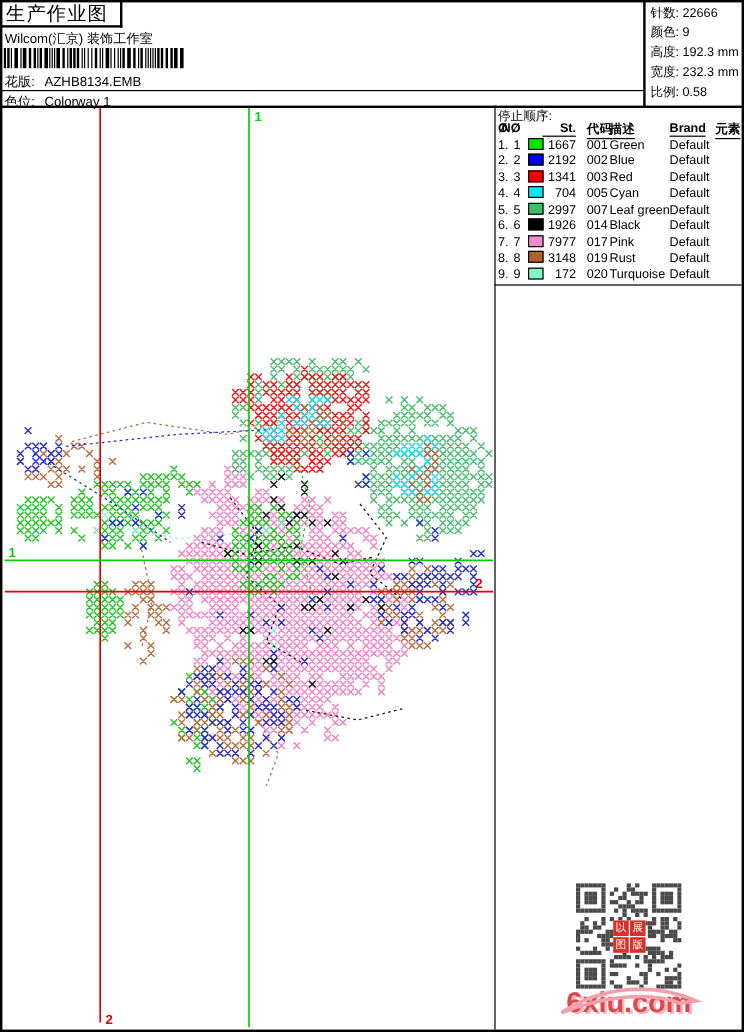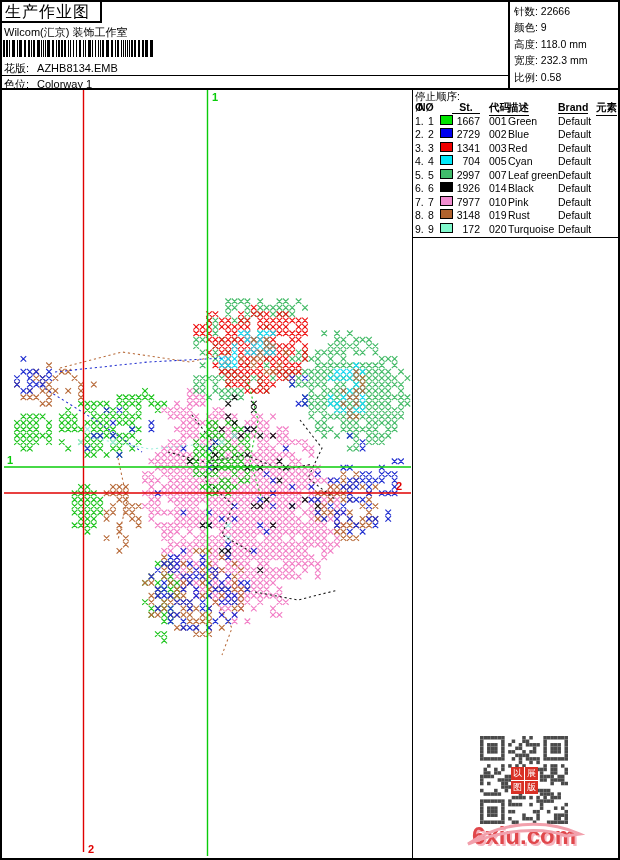--- a/index.html
+++ b/index.html
@@ -10,21 +10,21 @@
   .title-cell{position:absolute;left:0;top:0;width:102px;height:23px;border-right:2px solid #000;
         border-bottom:2px solid #000;box-sizing:border-box;font-size:16px;font-weight:normal;
         padding:2px 0 0 5px;letter-spacing:1px;background:#fff;z-index:3;}
   .studio{position:absolute;left:4px;top:25px;font-size:11px;}
   .barcode{position:absolute;left:3px;top:40px;}
   .file-row{position:absolute;left:4px;top:61px;font-size:11px;}
   .colorway-row{position:absolute;left:4px;top:77px;font-size:11px;}
   .file-row b,.colorway-row b{font-weight:normal;margin-right:8px;}
   .hline-file{position:absolute;left:0;top:75px;width:537px;border-top:1px solid #000;}
   .hline-header{position:absolute;left:0;top:88px;width:620px;border-top:2px solid #000;z-index:4;}
-  .info-box{position:absolute;left:508px;top:0;width:84px;height:90px;border-left:2px solid #000;
+  .info-box{position:absolute;left:536px;top:0;width:84px;height:90px;border-left:2px solid #000;
         box-sizing:border-box;padding:3px 0 0 4px;font-size:10.5px;line-height:16.4px;background:#fff;z-index:3;}
   .info-row span{white-space:nowrap;}
   
   .vline-divider{position:absolute;left:412px;top:88px;height:770px;border-left:1px solid #000;z-index:2;}
   .hline-table{position:absolute;left:412px;top:237px;width:206px;border-top:1px solid #000;z-index:2;}
   
   .stop-table{position:absolute;left:412px;top:88px;width:210px;height:149px;font-size:10.5px;z-index:3;}
   .tbl-title{position:absolute;left:3px;top:2px;white-space:nowrap;}
   .tbl-head{position:absolute;left:0;top:13px;width:100%;height:13px;font-weight:bold;}
   .tbl-head span{position:absolute;white-space:nowrap;}
@@ -108,21 +108,21 @@
   <div class="file-row">
     <b>花版:</b><span>AZHB8134.EMB</span>
   </div>
   <div class="hline-file"></div>
   <div class="colorway-row">
     <b>色位:</b><span>Colorway 1</span>
   </div>
   <div class="info-box" id="info-box">
       <div class="info-row"><span>针数: 22666</span></div>
       <div class="info-row"><span>颜色: 9</span></div>
-      <div class="info-row"><span>高度: 118.0 mm</span></div>
+      <div class="info-row"><span>高度: 192.3 mm</span></div>
       <div class="info-row"><span>宽度: 232.3 mm</span></div>
       <div class="info-row"><span>比例: 0.58</span></div>
     </div>
   <div class="hline-header"></div>
 
   <div class="vline-divider"></div>
   <div class="hline-table"></div>
 
   <svg class="design-svg" id="design-svg" width="620" height="860">
       <path d="M212.6 413.7L218.2 419.3M212.6 419.3L218.2 413.7M219.0 413.7L224.6 419.3M219.0 419.3L224.6 413.7M225.4 413.7L231.0 419.3M225.4 419.3L231.0 413.7M231.8 413.7L237.4 419.3M231.8 419.3L237.4 413.7M251.0 413.7L256.6 419.3M251.0 419.3L256.6 413.7M257.4 413.7L263.0 419.3M257.4 419.3L263.0 413.7M270.2 413.7L275.8 419.3M270.2 419.3L275.8 413.7M187.0 420.1L192.6 425.7M187.0 425.7L192.6 420.1M193.4 420.1L199.0 425.7M193.4 425.7L199.0 420.1M199.8 420.1L205.4 425.7M199.8 425.7L205.4 420.1M206.2 420.1L211.8 425.7M206.2 425.7L211.8 420.1M212.6 420.1L218.2 425.7M212.6 425.7L218.2 420.1M225.4 420.1L231.0 425.7M225.4 425.7L231.0 420.1M231.8 420.1L237.4 425.7M231.8 425.7L237.4 420.1M244.6 420.1L250.2 425.7M244.6 425.7L250.2 420.1M251.0 420.1L256.6 425.7M251.0 425.7L256.6 420.1M257.4 420.1L263.0 425.7M257.4 425.7L263.0 420.1M263.8 420.1L269.4 425.7M263.8 425.7L269.4 420.1M180.6 426.5L186.2 432.1M180.6 432.1L186.2 426.5M193.4 426.5L199.0 432.1M193.4 432.1L199.0 426.5M206.2 426.5L211.8 432.1M206.2 432.1L211.8 426.5M212.6 426.5L218.2 432.1M212.6 432.1L218.2 426.5M219.0 426.5L224.6 432.1M219.0 432.1L224.6 426.5M225.4 426.5L231.0 432.1M225.4 432.1L231.0 426.5M231.8 426.5L237.4 432.1M231.8 432.1L237.4 426.5M238.2 426.5L243.8 432.1M238.2 432.1L243.8 426.5M244.6 426.5L250.2 432.1M244.6 432.1L250.2 426.5M251.0 426.5L256.6 432.1M251.0 432.1L256.6 426.5M257.4 426.5L263.0 432.1M257.4 432.1L263.0 426.5M263.8 426.5L269.4 432.1M263.8 432.1L269.4 426.5M276.6 426.5L282.2 432.1M276.6 432.1L282.2 426.5M283.0 426.5L288.6 432.1M283.0 432.1L288.6 426.5M180.6 432.9L186.2 438.5M180.6 438.5L186.2 432.9M187.0 432.9L192.6 438.5M187.0 438.5L192.6 432.9M193.4 432.9L199.0 438.5M193.4 438.5L199.0 432.9M206.2 432.9L211.8 438.5M206.2 438.5L211.8 432.9M212.6 432.9L218.2 438.5M212.6 438.5L218.2 432.9M219.0 432.9L224.6 438.5M219.0 438.5L224.6 432.9M225.4 432.9L231.0 438.5M225.4 438.5L231.0 432.9M231.8 432.9L237.4 438.5M231.8 438.5L237.4 432.9M238.2 432.9L243.8 438.5M238.2 438.5L243.8 432.9M244.6 432.9L250.2 438.5M244.6 438.5L250.2 432.9M251.0 432.9L256.6 438.5M251.0 438.5L256.6 432.9M263.8 432.9L269.4 438.5M263.8 438.5L269.4 432.9M270.2 432.9L275.8 438.5M270.2 438.5L275.8 432.9M276.6 432.9L282.2 438.5M276.6 438.5L282.2 432.9M283.0 432.9L288.6 438.5M283.0 438.5L288.6 432.9M167.8 439.3L173.4 444.9M167.8 444.9L173.4 439.3M174.2 439.3L179.8 444.9M174.2 444.9L179.8 439.3M180.6 439.3L186.2 444.9M180.6 444.9L186.2 439.3M193.4 439.3L199.0 444.9M193.4 444.9L199.0 439.3M199.8 439.3L205.4 444.9M199.8 444.9L205.4 439.3M206.2 439.3L211.8 444.9M206.2 444.9L211.8 439.3M212.6 439.3L218.2 444.9M212.6 444.9L218.2 439.3M219.0 439.3L224.6 444.9M219.0 444.9L224.6 439.3M225.4 439.3L231.0 444.9M225.4 444.9L231.0 439.3M231.8 439.3L237.4 444.9M231.8 444.9L237.4 439.3M238.2 439.3L243.8 444.9M238.2 444.9L243.8 439.3M257.4 439.3L263.0 444.9M257.4 444.9L263.0 439.3M263.8 439.3L269.4 444.9M263.8 444.9L269.4 439.3M276.6 439.3L282.2 444.9M276.6 444.9L282.2 439.3M283.0 439.3L288.6 444.9M283.0 444.9L288.6 439.3M289.4 439.3L295.0 444.9M289.4 444.9L295.0 439.3M295.8 439.3L301.4 444.9M295.8 444.9L301.4 439.3M302.2 439.3L307.8 444.9M302.2 444.9L307.8 439.3M161.4 445.7L167.0 451.3M161.4 451.3L167.0 445.7M167.8 445.7L173.4 451.3M167.8 451.3L173.4 445.7M174.2 445.7L179.8 451.3M174.2 451.3L179.8 445.7M180.6 445.7L186.2 451.3M180.6 451.3L186.2 445.7M199.8 445.7L205.4 451.3M199.8 451.3L205.4 445.7M206.2 445.7L211.8 451.3M206.2 451.3L211.8 445.7M219.0 445.7L224.6 451.3M219.0 451.3L224.6 445.7M225.4 445.7L231.0 451.3M225.4 451.3L231.0 445.7M231.8 445.7L237.4 451.3M231.8 451.3L237.4 445.7M238.2 445.7L243.8 451.3M238.2 451.3L243.8 445.7M244.6 445.7L250.2 451.3M244.6 451.3L250.2 445.7M257.4 445.7L263.0 451.3M257.4 451.3L263.0 445.7M263.8 445.7L269.4 451.3M263.8 451.3L269.4 445.7M270.2 445.7L275.8 451.3M270.2 451.3L275.8 445.7M283.0 445.7L288.6 451.3M283.0 451.3L288.6 445.7M302.2 445.7L307.8 451.3M302.2 451.3L307.8 445.7M308.6 445.7L314.2 451.3M308.6 451.3L314.2 445.7M167.8 452.1L173.4 457.7M167.8 457.7L173.4 452.1M174.2 452.1L179.8 457.7M174.2 457.7L179.8 452.1M180.6 452.1L186.2 457.7M180.6 457.7L186.2 452.1M187.0 452.1L192.6 457.7M187.0 457.7L192.6 452.1M193.4 452.1L199.0 457.7M193.4 457.7L199.0 452.1M212.6 452.1L218.2 457.7M212.6 457.7L218.2 452.1M219.0 452.1L224.6 457.7M219.0 457.7L224.6 452.1M225.4 452.1L231.0 457.7M225.4 457.7L231.0 452.1M231.8 452.1L237.4 457.7M231.8 457.7L237.4 452.1M238.2 452.1L243.8 457.7M238.2 457.7L243.8 452.1M251.0 452.1L256.6 457.7M251.0 457.7L256.6 452.1M257.4 452.1L263.0 457.7M257.4 457.7L263.0 452.1M263.8 452.1L269.4 457.7M263.8 457.7L269.4 452.1M270.2 452.1L275.8 457.7M270.2 457.7L275.8 452.1M276.6 452.1L282.2 457.7M276.6 457.7L282.2 452.1M283.0 452.1L288.6 457.7M283.0 457.7L288.6 452.1M289.4 452.1L295.0 457.7M289.4 457.7L295.0 452.1M308.6 452.1L314.2 457.7M308.6 457.7L314.2 452.1M167.8 458.5L173.4 464.1M167.8 464.1L173.4 458.5M174.2 458.5L179.8 464.1M174.2 464.1L179.8 458.5M180.6 458.5L186.2 464.1M180.6 464.1L186.2 458.5M187.0 458.5L192.6 464.1M187.0 464.1L192.6 458.5M193.4 458.5L199.0 464.1M193.4 464.1L199.0 458.5M199.8 458.5L205.4 464.1M199.8 464.1L205.4 458.5M212.6 458.5L218.2 464.1M212.6 464.1L218.2 458.5M219.0 458.5L224.6 464.1M219.0 464.1L224.6 458.5M225.4 458.5L231.0 464.1M225.4 464.1L231.0 458.5M231.8 458.5L237.4 464.1M231.8 464.1L237.4 458.5M238.2 458.5L243.8 464.1M238.2 464.1L243.8 458.5M244.6 458.5L250.2 464.1M244.6 464.1L250.2 458.5M251.0 458.5L256.6 464.1M251.0 464.1L256.6 458.5M257.4 458.5L263.0 464.1M257.4 464.1L263.0 458.5M263.8 458.5L269.4 464.1M263.8 464.1L269.4 458.5M270.2 458.5L275.8 464.1M270.2 464.1L275.8 458.5M276.6 458.5L282.2 464.1M276.6 464.1L282.2 458.5M289.4 458.5L295.0 464.1M289.4 464.1L295.0 458.5M295.8 458.5L301.4 464.1M295.8 464.1L301.4 458.5M167.8 464.9L173.4 470.5M167.8 470.5L173.4 464.9M174.2 464.9L179.8 470.5M174.2 470.5L179.8 464.9M180.6 464.9L186.2 470.5M180.6 470.5L186.2 464.9M187.0 464.9L192.6 470.5M187.0 470.5L192.6 464.9M193.4 464.9L199.0 470.5M193.4 470.5L199.0 464.9M199.8 464.9L205.4 470.5M199.8 470.5L205.4 464.9M206.2 464.9L211.8 470.5M206.2 470.5L211.8 464.9M212.6 464.9L218.2 470.5M212.6 470.5L218.2 464.9M219.0 464.9L224.6 470.5M219.0 470.5L224.6 464.9M225.4 464.9L231.0 470.5M225.4 470.5L231.0 464.9M231.8 464.9L237.4 470.5M231.8 470.5L237.4 464.9M238.2 464.9L243.8 470.5M238.2 470.5L243.8 464.9M244.6 464.9L250.2 470.5M244.6 470.5L250.2 464.9M251.0 464.9L256.6 470.5M251.0 470.5L256.6 464.9M257.4 464.9L263.0 470.5M257.4 470.5L263.0 464.9M263.8 464.9L269.4 470.5M263.8 470.5L269.4 464.9M270.2 464.9L275.8 470.5M270.2 470.5L275.8 464.9M276.6 464.9L282.2 470.5M276.6 470.5L282.2 464.9M289.4 464.9L295.0 470.5M289.4 470.5L295.0 464.9M295.8 464.9L301.4 470.5M295.8 470.5L301.4 464.9M302.2 464.9L307.8 470.5M302.2 470.5L307.8 464.9M308.6 464.9L314.2 470.5M308.6 470.5L314.2 464.9M315.0 464.9L320.6 470.5M315.0 470.5L320.6 464.9M161.4 471.3L167.0 476.9M161.4 476.9L167.0 471.3M174.2 471.3L179.8 476.9M174.2 476.9L179.8 471.3M180.6 471.3L186.2 476.9M180.6 476.9L186.2 471.3M187.0 471.3L192.6 476.9M187.0 476.9L192.6 471.3M193.4 471.3L199.0 476.9M193.4 476.9L199.0 471.3M199.8 471.3L205.4 476.9M199.8 476.9L205.4 471.3M206.2 471.3L211.8 476.9M206.2 476.9L211.8 471.3M212.6 471.3L218.2 476.9M212.6 476.9L218.2 471.3M219.0 471.3L224.6 476.9M219.0 476.9L224.6 471.3M225.4 471.3L231.0 476.9M225.4 476.9L231.0 471.3M231.8 471.3L237.4 476.9M231.8 476.9L237.4 471.3M238.2 471.3L243.8 476.9M238.2 476.9L243.8 471.3M244.6 471.3L250.2 476.9M244.6 476.9L250.2 471.3M251.0 471.3L256.6 476.9M251.0 476.9L256.6 471.3M257.4 471.3L263.0 476.9M257.4 476.9L263.0 471.3M263.8 471.3L269.4 476.9M263.8 476.9L269.4 471.3M270.2 471.3L275.8 476.9M270.2 476.9L275.8 471.3M276.6 471.3L282.2 476.9M276.6 476.9L282.2 471.3M283.0 471.3L288.6 476.9M283.0 476.9L288.6 471.3M289.4 471.3L295.0 476.9M289.4 476.9L295.0 471.3M295.8 471.3L301.4 476.9M295.8 476.9L301.4 471.3M315.0 471.3L320.6 476.9M315.0 476.9L320.6 471.3M167.8 477.7L173.4 483.3M167.8 483.3L173.4 477.7M174.2 477.7L179.8 483.3M174.2 483.3L179.8 477.7M180.6 477.7L186.2 483.3M180.6 483.3L186.2 477.7M187.0 477.7L192.6 483.3M187.0 483.3L192.6 477.7M193.4 477.7L199.0 483.3M193.4 483.3L199.0 477.7M199.8 477.7L205.4 483.3M199.8 483.3L205.4 477.7M206.2 477.7L211.8 483.3M206.2 483.3L211.8 477.7M212.6 477.7L218.2 483.3M212.6 483.3L218.2 477.7M219.0 477.7L224.6 483.3M219.0 483.3L224.6 477.7M225.4 477.7L231.0 483.3M225.4 483.3L231.0 477.7M231.8 477.7L237.4 483.3M231.8 483.3L237.4 477.7M238.2 477.7L243.8 483.3M238.2 483.3L243.8 477.7M244.6 477.7L250.2 483.3M244.6 483.3L250.2 477.7M251.0 477.7L256.6 483.3M251.0 483.3L256.6 477.7M257.4 477.7L263.0 483.3M257.4 483.3L263.0 477.7M263.8 477.7L269.4 483.3M263.8 483.3L269.4 477.7M270.2 477.7L275.8 483.3M270.2 483.3L275.8 477.7M276.6 477.7L282.2 483.3M276.6 483.3L282.2 477.7M283.0 477.7L288.6 483.3M283.0 483.3L288.6 477.7M289.4 477.7L295.0 483.3M289.4 483.3L295.0 477.7M295.8 477.7L301.4 483.3M295.8 483.3L301.4 477.7M302.2 477.7L307.8 483.3M302.2 483.3L307.8 477.7M161.4 484.1L167.0 489.7M161.4 489.7L167.0 484.1M174.2 484.1L179.8 489.7M174.2 489.7L179.8 484.1M180.6 484.1L186.2 489.7M180.6 489.7L186.2 484.1M187.0 484.1L192.6 489.7M187.0 489.7L192.6 484.1M193.4 484.1L199.0 489.7M193.4 489.7L199.0 484.1M199.8 484.1L205.4 489.7M199.8 489.7L205.4 484.1M206.2 484.1L211.8 489.7M206.2 489.7L211.8 484.1M212.6 484.1L218.2 489.7M212.6 489.7L218.2 484.1M219.0 484.1L224.6 489.7M219.0 489.7L224.6 484.1M225.4 484.1L231.0 489.7M225.4 489.7L231.0 484.1M231.8 484.1L237.4 489.7M231.8 489.7L237.4 484.1M238.2 484.1L243.8 489.7M238.2 489.7L243.8 484.1M244.6 484.1L250.2 489.7M244.6 489.7L250.2 484.1M251.0 484.1L256.6 489.7M251.0 489.7L256.6 484.1M257.4 484.1L263.0 489.7M257.4 489.7L263.0 484.1M263.8 484.1L269.4 489.7M263.8 489.7L269.4 484.1M270.2 484.1L275.8 489.7M270.2 489.7L275.8 484.1M276.6 484.1L282.2 489.7M276.6 489.7L282.2 484.1M283.0 484.1L288.6 489.7M283.0 489.7L288.6 484.1M289.4 484.1L295.0 489.7M289.4 489.7L295.0 484.1M295.8 484.1L301.4 489.7M295.8 489.7L301.4 484.1M302.2 484.1L307.8 489.7M302.2 489.7L307.8 484.1M161.4 490.5L167.0 496.1M161.4 496.1L167.0 490.5M167.8 490.5L173.4 496.1M167.8 496.1L173.4 490.5M174.2 490.5L179.8 496.1M174.2 496.1L179.8 490.5M180.6 490.5L186.2 496.1M180.6 496.1L186.2 490.5M193.4 490.5L199.0 496.1M193.4 496.1L199.0 490.5M199.8 490.5L205.4 496.1M199.8 496.1L205.4 490.5M206.2 490.5L211.8 496.1M206.2 496.1L211.8 490.5M212.6 490.5L218.2 496.1M212.6 496.1L218.2 490.5M219.0 490.5L224.6 496.1M219.0 496.1L224.6 490.5M225.4 490.5L231.0 496.1M225.4 496.1L231.0 490.5M231.8 490.5L237.4 496.1M231.8 496.1L237.4 490.5M238.2 490.5L243.8 496.1M238.2 496.1L243.8 490.5M251.0 490.5L256.6 496.1M251.0 496.1L256.6 490.5M257.4 490.5L263.0 496.1M257.4 496.1L263.0 490.5M263.8 490.5L269.4 496.1M263.8 496.1L269.4 490.5M270.2 490.5L275.8 496.1M270.2 496.1L275.8 490.5M283.0 490.5L288.6 496.1M283.0 496.1L288.6 490.5M289.4 490.5L295.0 496.1M289.4 496.1L295.0 490.5M295.8 490.5L301.4 496.1M295.8 496.1L301.4 490.5M308.6 490.5L314.2 496.1M308.6 496.1L314.2 490.5M167.8 496.9L173.4 502.5M167.8 502.5L173.4 496.9M174.2 496.9L179.8 502.5M174.2 502.5L179.8 496.9M180.6 496.9L186.2 502.5M180.6 502.5L186.2 496.9M187.0 496.9L192.6 502.5M187.0 502.5L192.6 496.9M193.4 496.9L199.0 502.5M193.4 502.5L199.0 496.9M199.8 496.9L205.4 502.5M199.8 502.5L205.4 496.9M206.2 496.9L211.8 502.5M206.2 502.5L211.8 496.9M212.6 496.9L218.2 502.5M212.6 502.5L218.2 496.9M219.0 496.9L224.6 502.5M219.0 502.5L224.6 496.9M225.4 496.9L231.0 502.5M225.4 502.5L231.0 496.9M231.8 496.9L237.4 502.5M231.8 502.5L237.4 496.9M238.2 496.9L243.8 502.5M238.2 502.5L243.8 496.9M244.6 496.9L250.2 502.5M244.6 502.5L250.2 496.9M251.0 496.9L256.6 502.5M251.0 502.5L256.6 496.9M257.4 496.9L263.0 502.5M257.4 502.5L263.0 496.9M263.8 496.9L269.4 502.5M263.8 502.5L269.4 496.9M270.2 496.9L275.8 502.5M270.2 502.5L275.8 496.9M276.6 496.9L282.2 502.5M276.6 502.5L282.2 496.9M283.0 496.9L288.6 502.5M283.0 502.5L288.6 496.9M295.8 496.9L301.4 502.5M295.8 502.5L301.4 496.9M302.2 496.9L307.8 502.5M302.2 502.5L307.8 496.9M174.2 503.3L179.8 508.9M174.2 508.9L179.8 503.3M180.6 503.3L186.2 508.9M180.6 508.9L186.2 503.3M187.0 503.3L192.6 508.9M187.0 508.9L192.6 503.3M193.4 503.3L199.0 508.9M193.4 508.9L199.0 503.3M206.2 503.3L211.8 508.9M206.2 508.9L211.8 503.3M212.6 503.3L218.2 508.9M212.6 508.9L218.2 503.3M231.8 503.3L237.4 508.9M231.8 508.9L237.4 503.3M238.2 503.3L243.8 508.9M238.2 508.9L243.8 503.3M244.6 503.3L250.2 508.9M244.6 508.9L250.2 503.3M257.4 503.3L263.0 508.9M257.4 508.9L263.0 503.3M263.8 503.3L269.4 508.9M263.8 508.9L269.4 503.3M295.8 503.3L301.4 508.9M295.8 508.9L301.4 503.3M187.0 509.7L192.6 515.3M187.0 515.3L192.6 509.7M193.4 509.7L199.0 515.3M193.4 515.3L199.0 509.7M199.8 509.7L205.4 515.3M199.8 515.3L205.4 509.7M206.2 509.7L211.8 515.3M206.2 515.3L211.8 509.7M212.6 509.7L218.2 515.3M212.6 515.3L218.2 509.7M219.0 509.7L224.6 515.3M219.0 515.3L224.6 509.7M225.4 509.7L231.0 515.3M225.4 515.3L231.0 509.7M231.8 509.7L237.4 515.3M231.8 515.3L237.4 509.7M244.6 509.7L250.2 515.3M244.6 515.3L250.2 509.7M251.0 509.7L256.6 515.3M251.0 515.3L256.6 509.7M257.4 509.7L263.0 515.3M257.4 515.3L263.0 509.7M270.2 509.7L275.8 515.3M270.2 515.3L275.8 509.7M276.6 509.7L282.2 515.3M276.6 515.3L282.2 509.7M283.0 509.7L288.6 515.3M283.0 515.3L288.6 509.7M289.4 509.7L295.0 515.3M289.4 515.3L295.0 509.7M187.0 516.1L192.6 521.7M187.0 521.7L192.6 516.1M193.4 516.1L199.0 521.7M193.4 521.7L199.0 516.1M199.8 516.1L205.4 521.7M199.8 521.7L205.4 516.1M206.2 516.1L211.8 521.7M206.2 521.7L211.8 516.1M212.6 516.1L218.2 521.7M212.6 521.7L218.2 516.1M219.0 516.1L224.6 521.7M219.0 521.7L224.6 516.1M225.4 516.1L231.0 521.7M225.4 521.7L231.0 516.1M244.6 516.1L250.2 521.7M244.6 521.7L250.2 516.1M251.0 516.1L256.6 521.7M251.0 521.7L256.6 516.1M263.8 516.1L269.4 521.7M263.8 521.7L269.4 516.1M270.2 516.1L275.8 521.7M270.2 521.7L275.8 516.1M283.0 516.1L288.6 521.7M283.0 521.7L288.6 516.1M199.8 522.5L205.4 528.1M199.8 528.1L205.4 522.5M206.2 522.5L211.8 528.1M206.2 528.1L211.8 522.5M225.4 522.5L231.0 528.1M225.4 528.1L231.0 522.5M231.8 522.5L237.4 528.1M231.8 528.1L237.4 522.5M238.2 522.5L243.8 528.1M238.2 528.1L243.8 522.5M263.8 522.5L269.4 528.1M263.8 528.1L269.4 522.5M270.2 522.5L275.8 528.1M270.2 528.1L275.8 522.5M219.0 528.9L224.6 534.5M219.0 534.5L224.6 528.9M225.4 528.9L231.0 534.5M225.4 534.5L231.0 528.9M231.8 528.9L237.4 534.5M231.8 534.5L237.4 528.9M251.0 528.9L256.6 534.5M251.0 534.5L256.6 528.9M206.2 496.9L211.8 502.5M206.2 502.5L211.8 496.9M212.6 496.9L218.2 502.5M212.6 502.5L218.2 496.9M231.8 496.9L237.4 502.5M231.8 502.5L237.4 496.9M244.6 496.9L250.2 502.5M244.6 502.5L250.2 496.9M251.0 496.9L256.6 502.5M251.0 502.5L256.6 496.9M212.6 503.3L218.2 508.9M212.6 508.9L218.2 503.3M219.0 503.3L224.6 508.9M219.0 508.9L224.6 503.3M225.4 503.3L231.0 508.9M225.4 508.9L231.0 503.3M238.2 503.3L243.8 508.9M238.2 508.9L243.8 503.3M244.6 503.3L250.2 508.9M244.6 508.9L250.2 503.3M251.0 503.3L256.6 508.9M251.0 508.9L256.6 503.3M257.4 503.3L263.0 508.9M257.4 508.9L263.0 503.3M263.8 503.3L269.4 508.9M263.8 508.9L269.4 503.3M199.8 509.7L205.4 515.3M199.8 515.3L205.4 509.7M206.2 509.7L211.8 515.3M206.2 515.3L211.8 509.7M212.6 509.7L218.2 515.3M212.6 515.3L218.2 509.7M219.0 509.7L224.6 515.3M219.0 515.3L224.6 509.7M225.4 509.7L231.0 515.3M225.4 515.3L231.0 509.7M231.8 509.7L237.4 515.3M231.8 515.3L237.4 509.7M238.2 509.7L243.8 515.3M238.2 515.3L243.8 509.7M244.6 509.7L250.2 515.3M244.6 515.3L250.2 509.7M257.4 509.7L263.0 515.3M257.4 515.3L263.0 509.7M263.8 509.7L269.4 515.3M263.8 515.3L269.4 509.7M276.6 509.7L282.2 515.3M276.6 515.3L282.2 509.7M174.2 516.1L179.8 521.7M174.2 521.7L179.8 516.1M180.6 516.1L186.2 521.7M180.6 521.7L186.2 516.1M187.0 516.1L192.6 521.7M187.0 521.7L192.6 516.1M193.4 516.1L199.0 521.7M193.4 521.7L199.0 516.1M199.8 516.1L205.4 521.7M199.8 521.7L205.4 516.1M206.2 516.1L211.8 521.7M206.2 521.7L211.8 516.1M219.0 516.1L224.6 521.7M219.0 521.7L224.6 516.1M225.4 516.1L231.0 521.7M225.4 521.7L231.0 516.1M231.8 516.1L237.4 521.7M231.8 521.7L237.4 516.1M238.2 516.1L243.8 521.7M238.2 521.7L243.8 516.1M244.6 516.1L250.2 521.7M244.6 521.7L250.2 516.1M251.0 516.1L256.6 521.7M251.0 521.7L256.6 516.1M257.4 516.1L263.0 521.7M257.4 521.7L263.0 516.1M270.2 516.1L275.8 521.7M270.2 521.7L275.8 516.1M276.6 516.1L282.2 521.7M276.6 521.7L282.2 516.1M174.2 522.5L179.8 528.1M174.2 528.1L179.8 522.5M180.6 522.5L186.2 528.1M180.6 528.1L186.2 522.5M187.0 522.5L192.6 528.1M187.0 528.1L192.6 522.5M193.4 522.5L199.0 528.1M193.4 528.1L199.0 522.5M199.8 522.5L205.4 528.1M199.8 528.1L205.4 522.5M206.2 522.5L211.8 528.1M206.2 528.1L211.8 522.5M212.6 522.5L218.2 528.1M212.6 528.1L218.2 522.5M219.0 522.5L224.6 528.1M219.0 528.1L224.6 522.5M238.2 522.5L243.8 528.1M238.2 528.1L243.8 522.5M244.6 522.5L250.2 528.1M244.6 528.1L250.2 522.5M251.0 522.5L256.6 528.1M251.0 528.1L256.6 522.5M263.8 522.5L269.4 528.1M263.8 528.1L269.4 522.5M276.6 522.5L282.2 528.1M276.6 528.1L282.2 522.5M283.0 522.5L288.6 528.1M283.0 528.1L288.6 522.5M289.4 522.5L295.0 528.1M289.4 528.1L295.0 522.5M174.2 528.9L179.8 534.5M174.2 534.5L179.8 528.9M187.0 528.9L192.6 534.5M187.0 534.5L192.6 528.9M199.8 528.9L205.4 534.5M199.8 534.5L205.4 528.9M219.0 528.9L224.6 534.5M219.0 534.5L224.6 528.9M225.4 528.9L231.0 534.5M225.4 534.5L231.0 528.9M231.8 528.9L237.4 534.5M231.8 534.5L237.4 528.9M238.2 528.9L243.8 534.5M238.2 534.5L243.8 528.9M244.6 528.9L250.2 534.5M244.6 534.5L250.2 528.9M251.0 528.9L256.6 534.5M251.0 534.5L256.6 528.9M257.4 528.9L263.0 534.5M257.4 534.5L263.0 528.9M263.8 528.9L269.4 534.5M263.8 534.5L269.4 528.9M270.2 528.9L275.8 534.5M270.2 534.5L275.8 528.9M276.6 528.9L282.2 534.5M276.6 534.5L282.2 528.9M283.0 528.9L288.6 534.5M283.0 534.5L288.6 528.9M289.4 528.9L295.0 534.5M289.4 534.5L295.0 528.9M161.4 535.3L167.0 540.9M161.4 540.9L167.0 535.3M167.8 535.3L173.4 540.9M167.8 540.9L173.4 535.3M180.6 535.3L186.2 540.9M180.6 540.9L186.2 535.3M193.4 535.3L199.0 540.9M193.4 540.9L199.0 535.3M199.8 535.3L205.4 540.9M199.8 540.9L205.4 535.3M206.2 535.3L211.8 540.9M206.2 540.9L211.8 535.3M212.6 535.3L218.2 540.9M212.6 540.9L218.2 535.3M219.0 535.3L224.6 540.9M219.0 540.9L224.6 535.3M225.4 535.3L231.0 540.9M225.4 540.9L231.0 535.3M231.8 535.3L237.4 540.9M231.8 540.9L237.4 535.3M238.2 535.3L243.8 540.9M238.2 540.9L243.8 535.3M244.6 535.3L250.2 540.9M244.6 540.9L250.2 535.3M251.0 535.3L256.6 540.9M251.0 540.9L256.6 535.3M263.8 535.3L269.4 540.9M263.8 540.9L269.4 535.3M270.2 535.3L275.8 540.9M270.2 540.9L275.8 535.3M289.4 535.3L295.0 540.9M289.4 540.9L295.0 535.3M167.8 541.7L173.4 547.3M167.8 547.3L173.4 541.7M174.2 541.7L179.8 547.3M174.2 547.3L179.8 541.7M180.6 541.7L186.2 547.3M180.6 547.3L186.2 541.7M187.0 541.7L192.6 547.3M187.0 547.3L192.6 541.7M193.4 541.7L199.0 547.3M193.4 547.3L199.0 541.7M199.8 541.7L205.4 547.3M199.8 547.3L205.4 541.7M206.2 541.7L211.8 547.3M206.2 547.3L211.8 541.7M212.6 541.7L218.2 547.3M212.6 547.3L218.2 541.7M219.0 541.7L224.6 547.3M219.0 547.3L224.6 541.7M225.4 541.7L231.0 547.3M225.4 547.3L231.0 541.7M231.8 541.7L237.4 547.3M231.8 547.3L237.4 541.7M238.2 541.7L243.8 547.3M238.2 547.3L243.8 541.7M244.6 541.7L250.2 547.3M244.6 547.3L250.2 541.7M251.0 541.7L256.6 547.3M251.0 547.3L256.6 541.7M257.4 541.7L263.0 547.3M257.4 547.3L263.0 541.7M263.8 541.7L269.4 547.3M263.8 547.3L269.4 541.7M270.2 541.7L275.8 547.3M270.2 547.3L275.8 541.7M276.6 541.7L282.2 547.3M276.6 547.3L282.2 541.7M283.0 541.7L288.6 547.3M283.0 547.3L288.6 541.7M289.4 541.7L295.0 547.3M289.4 547.3L295.0 541.7M161.4 548.1L167.0 553.7M161.4 553.7L167.0 548.1M167.8 548.1L173.4 553.7M167.8 553.7L173.4 548.1M180.6 548.1L186.2 553.7M180.6 553.7L186.2 548.1M187.0 548.1L192.6 553.7M187.0 553.7L192.6 548.1M206.2 548.1L211.8 553.7M206.2 553.7L211.8 548.1M212.6 548.1L218.2 553.7M212.6 553.7L218.2 548.1M225.4 548.1L231.0 553.7M225.4 553.7L231.0 548.1M231.8 548.1L237.4 553.7M231.8 553.7L237.4 548.1M238.2 548.1L243.8 553.7M238.2 553.7L243.8 548.1M244.6 548.1L250.2 553.7M244.6 553.7L250.2 548.1M251.0 548.1L256.6 553.7M251.0 553.7L256.6 548.1M257.4 548.1L263.0 553.7M257.4 553.7L263.0 548.1M263.8 548.1L269.4 553.7M263.8 553.7L269.4 548.1M270.2 548.1L275.8 553.7M270.2 553.7L275.8 548.1M276.6 548.1L282.2 553.7M276.6 553.7L282.2 548.1M283.0 548.1L288.6 553.7M283.0 553.7L288.6 548.1M289.4 548.1L295.0 553.7M289.4 553.7L295.0 548.1M174.2 554.5L179.8 560.1M174.2 560.1L179.8 554.5M180.6 554.5L186.2 560.1M180.6 560.1L186.2 554.5M187.0 554.5L192.6 560.1M187.0 560.1L192.6 554.5M199.8 554.5L205.4 560.1M199.8 560.1L205.4 554.5M206.2 554.5L211.8 560.1M206.2 560.1L211.8 554.5M212.6 554.5L218.2 560.1M212.6 560.1L218.2 554.5M219.0 554.5L224.6 560.1M219.0 560.1L224.6 554.5M225.4 554.5L231.0 560.1M225.4 560.1L231.0 554.5M231.8 554.5L237.4 560.1M231.8 560.1L237.4 554.5M238.2 554.5L243.8 560.1M238.2 560.1L243.8 554.5M244.6 554.5L250.2 560.1M244.6 560.1L250.2 554.5M251.0 554.5L256.6 560.1M251.0 560.1L256.6 554.5M257.4 554.5L263.0 560.1M257.4 560.1L263.0 554.5M263.8 554.5L269.4 560.1M263.8 560.1L269.4 554.5M270.2 554.5L275.8 560.1M270.2 560.1L275.8 554.5M276.6 554.5L282.2 560.1M276.6 560.1L282.2 554.5M283.0 554.5L288.6 560.1M283.0 560.1L288.6 554.5M289.4 554.5L295.0 560.1M289.4 560.1L295.0 554.5M295.8 554.5L301.4 560.1M295.8 560.1L301.4 554.5M161.4 560.9L167.0 566.5M161.4 566.5L167.0 560.9M174.2 560.9L179.8 566.5M174.2 566.5L179.8 560.9M180.6 560.9L186.2 566.5M180.6 566.5L186.2 560.9M187.0 560.9L192.6 566.5M187.0 566.5L192.6 560.9M193.4 560.9L199.0 566.5M193.4 566.5L199.0 560.9M199.8 560.9L205.4 566.5M199.8 566.5L205.4 560.9M206.2 560.9L211.8 566.5M206.2 566.5L211.8 560.9M212.6 560.9L218.2 566.5M212.6 566.5L218.2 560.9M225.4 560.9L231.0 566.5M225.4 566.5L231.0 560.9M231.8 560.9L237.4 566.5M231.8 566.5L237.4 560.9M238.2 560.9L243.8 566.5M238.2 566.5L243.8 560.9M244.6 560.9L250.2 566.5M244.6 566.5L250.2 560.9M257.4 560.9L263.0 566.5M257.4 566.5L263.0 560.9M263.8 560.9L269.4 566.5M263.8 566.5L269.4 560.9M283.0 560.9L288.6 566.5M283.0 566.5L288.6 560.9M289.4 560.9L295.0 566.5M289.4 566.5L295.0 560.9M295.8 560.9L301.4 566.5M295.8 566.5L301.4 560.9M167.8 567.3L173.4 572.9M167.8 572.9L173.4 567.3M174.2 567.3L179.8 572.9M174.2 572.9L179.8 567.3M180.6 567.3L186.2 572.9M180.6 572.9L186.2 567.3M193.4 567.3L199.0 572.9M193.4 572.9L199.0 567.3M199.8 567.3L205.4 572.9M199.8 572.9L205.4 567.3M206.2 567.3L211.8 572.9M206.2 572.9L211.8 567.3M212.6 567.3L218.2 572.9M212.6 572.9L218.2 567.3M219.0 567.3L224.6 572.9M219.0 572.9L224.6 567.3M225.4 567.3L231.0 572.9M225.4 572.9L231.0 567.3M231.8 567.3L237.4 572.9M231.8 572.9L237.4 567.3M238.2 567.3L243.8 572.9M238.2 572.9L243.8 567.3M244.6 567.3L250.2 572.9M244.6 572.9L250.2 567.3M251.0 567.3L256.6 572.9M251.0 572.9L256.6 567.3M257.4 567.3L263.0 572.9M257.4 572.9L263.0 567.3M263.8 567.3L269.4 572.9M263.8 572.9L269.4 567.3M270.2 567.3L275.8 572.9M270.2 572.9L275.8 567.3M276.6 567.3L282.2 572.9M276.6 572.9L282.2 567.3M283.0 567.3L288.6 572.9M283.0 572.9L288.6 567.3M289.4 567.3L295.0 572.9M289.4 572.9L295.0 567.3M167.8 573.7L173.4 579.3M167.8 579.3L173.4 573.7M174.2 573.7L179.8 579.3M174.2 579.3L179.8 573.7M180.6 573.7L186.2 579.3M180.6 579.3L186.2 573.7M187.0 573.7L192.6 579.3M187.0 579.3L192.6 573.7M199.8 573.7L205.4 579.3M199.8 579.3L205.4 573.7M212.6 573.7L218.2 579.3M212.6 579.3L218.2 573.7M225.4 573.7L231.0 579.3M225.4 579.3L231.0 573.7M238.2 573.7L243.8 579.3M238.2 579.3L243.8 573.7M244.6 573.7L250.2 579.3M244.6 579.3L250.2 573.7M251.0 573.7L256.6 579.3M251.0 579.3L256.6 573.7M257.4 573.7L263.0 579.3M257.4 579.3L263.0 573.7M263.8 573.7L269.4 579.3M263.8 579.3L269.4 573.7M270.2 573.7L275.8 579.3M270.2 579.3L275.8 573.7M276.6 573.7L282.2 579.3M276.6 579.3L282.2 573.7M283.0 573.7L288.6 579.3M283.0 579.3L288.6 573.7M289.4 573.7L295.0 579.3M289.4 579.3L295.0 573.7M174.2 580.1L179.8 585.7M174.2 585.7L179.8 580.1M180.6 580.1L186.2 585.7M180.6 585.7L186.2 580.1M187.0 580.1L192.6 585.7M187.0 585.7L192.6 580.1M193.4 580.1L199.0 585.7M193.4 585.7L199.0 580.1M199.8 580.1L205.4 585.7M199.8 585.7L205.4 580.1M212.6 580.1L218.2 585.7M212.6 585.7L218.2 580.1M219.0 580.1L224.6 585.7M219.0 585.7L224.6 580.1M225.4 580.1L231.0 585.7M225.4 585.7L231.0 580.1M231.8 580.1L237.4 585.7M231.8 585.7L237.4 580.1M238.2 580.1L243.8 585.7M238.2 585.7L243.8 580.1M251.0 580.1L256.6 585.7M251.0 585.7L256.6 580.1M257.4 580.1L263.0 585.7M257.4 585.7L263.0 580.1M263.8 580.1L269.4 585.7M263.8 585.7L269.4 580.1M270.2 580.1L275.8 585.7M270.2 585.7L275.8 580.1M180.6 586.5L186.2 592.1M180.6 592.1L186.2 586.5M193.4 586.5L199.0 592.1M193.4 592.1L199.0 586.5M199.8 586.5L205.4 592.1M199.8 592.1L205.4 586.5M206.2 586.5L211.8 592.1M206.2 592.1L211.8 586.5M212.6 586.5L218.2 592.1M212.6 592.1L218.2 586.5M219.0 586.5L224.6 592.1M219.0 592.1L224.6 586.5M231.8 586.5L237.4 592.1M231.8 592.1L237.4 586.5M238.2 586.5L243.8 592.1M238.2 592.1L243.8 586.5M244.6 586.5L250.2 592.1M244.6 592.1L250.2 586.5M251.0 586.5L256.6 592.1M251.0 592.1L256.6 586.5M257.4 586.5L263.0 592.1M257.4 592.1L263.0 586.5M263.8 586.5L269.4 592.1M263.8 592.1L269.4 586.5M276.6 586.5L282.2 592.1M276.6 592.1L282.2 586.5M193.4 592.9L199.0 598.5M193.4 598.5L199.0 592.9M199.8 592.9L205.4 598.5M199.8 598.5L205.4 592.9M206.2 592.9L211.8 598.5M206.2 598.5L211.8 592.9M212.6 592.9L218.2 598.5M212.6 598.5L218.2 592.9M219.0 592.9L224.6 598.5M219.0 598.5L224.6 592.9M231.8 592.9L237.4 598.5M231.8 598.5L237.4 592.9M238.2 592.9L243.8 598.5M238.2 598.5L243.8 592.9M251.0 592.9L256.6 598.5M251.0 598.5L256.6 592.9M257.4 592.9L263.0 598.5M257.4 598.5L263.0 592.9M212.6 599.3L218.2 604.9M212.6 604.9L218.2 599.3M219.0 599.3L224.6 604.9M219.0 604.9L224.6 599.3M244.6 599.3L250.2 604.9M244.6 604.9L250.2 599.3M289.4 464.9L295.0 470.5M289.4 470.5L295.0 464.9M295.8 464.9L301.4 470.5M295.8 470.5L301.4 464.9M283.0 471.3L288.6 476.9M283.0 476.9L288.6 471.3M289.4 471.3L295.0 476.9M289.4 476.9L295.0 471.3M295.8 471.3L301.4 476.9M295.8 476.9L301.4 471.3M302.2 471.3L307.8 476.9M302.2 476.9L307.8 471.3M308.6 471.3L314.2 476.9M308.6 476.9L314.2 471.3M315.0 471.3L320.6 476.9M315.0 476.9L320.6 471.3M257.4 477.7L263.0 483.3M257.4 483.3L263.0 477.7M263.8 477.7L269.4 483.3M263.8 483.3L269.4 477.7M270.2 477.7L275.8 483.3M270.2 483.3L275.8 477.7M283.0 477.7L288.6 483.3M283.0 483.3L288.6 477.7M289.4 477.7L295.0 483.3M289.4 483.3L295.0 477.7M295.8 477.7L301.4 483.3M295.8 483.3L301.4 477.7M302.2 477.7L307.8 483.3M302.2 483.3L307.8 477.7M308.6 477.7L314.2 483.3M308.6 483.3L314.2 477.7M315.0 477.7L320.6 483.3M315.0 483.3L320.6 477.7M321.4 477.7L327.0 483.3M321.4 483.3L327.0 477.7M327.8 477.7L333.4 483.3M327.8 483.3L333.4 477.7M257.4 484.1L263.0 489.7M257.4 489.7L263.0 484.1M263.8 484.1L269.4 489.7M263.8 489.7L269.4 484.1M270.2 484.1L275.8 489.7M270.2 489.7L275.8 484.1M276.6 484.1L282.2 489.7M276.6 489.7L282.2 484.1M283.0 484.1L288.6 489.7M283.0 489.7L288.6 484.1M289.4 484.1L295.0 489.7M289.4 489.7L295.0 484.1M295.8 484.1L301.4 489.7M295.8 489.7L301.4 484.1M308.6 484.1L314.2 489.7M308.6 489.7L314.2 484.1M327.8 484.1L333.4 489.7M327.8 489.7L333.4 484.1M244.6 490.5L250.2 496.1M244.6 496.1L250.2 490.5M251.0 490.5L256.6 496.1M251.0 496.1L256.6 490.5M257.4 490.5L263.0 496.1M257.4 496.1L263.0 490.5M263.8 490.5L269.4 496.1M263.8 496.1L269.4 490.5M270.2 490.5L275.8 496.1M270.2 496.1L275.8 490.5M276.6 490.5L282.2 496.1M276.6 496.1L282.2 490.5M283.0 490.5L288.6 496.1M283.0 496.1L288.6 490.5M289.4 490.5L295.0 496.1M289.4 496.1L295.0 490.5M295.8 490.5L301.4 496.1M295.8 496.1L301.4 490.5M308.6 490.5L314.2 496.1M308.6 496.1L314.2 490.5M315.0 490.5L320.6 496.1M315.0 496.1L320.6 490.5M321.4 490.5L327.0 496.1M321.4 496.1L327.0 490.5M327.8 490.5L333.4 496.1M327.8 496.1L333.4 490.5M334.2 490.5L339.8 496.1M334.2 496.1L339.8 490.5M244.6 496.9L250.2 502.5M244.6 502.5L250.2 496.9M270.2 496.9L275.8 502.5M270.2 502.5L275.8 496.9M276.6 496.9L282.2 502.5M276.6 502.5L282.2 496.9M283.0 496.9L288.6 502.5M283.0 502.5L288.6 496.9M289.4 496.9L295.0 502.5M289.4 502.5L295.0 496.9M295.8 496.9L301.4 502.5M295.8 502.5L301.4 496.9M302.2 496.9L307.8 502.5M302.2 502.5L307.8 496.9M308.6 496.9L314.2 502.5M308.6 502.5L314.2 496.9M315.0 496.9L320.6 502.5M315.0 502.5L320.6 496.9M321.4 496.9L327.0 502.5M321.4 502.5L327.0 496.9M327.8 496.9L333.4 502.5M327.8 502.5L333.4 496.9M334.2 496.9L339.8 502.5M334.2 502.5L339.8 496.9M244.6 503.3L250.2 508.9M244.6 508.9L250.2 503.3M251.0 503.3L256.6 508.9M251.0 508.9L256.6 503.3M257.4 503.3L263.0 508.9M257.4 508.9L263.0 503.3M263.8 503.3L269.4 508.9M263.8 508.9L269.4 503.3M270.2 503.3L275.8 508.9M270.2 508.9L275.8 503.3M276.6 503.3L282.2 508.9M276.6 508.9L282.2 503.3M283.0 503.3L288.6 508.9M283.0 508.9L288.6 503.3M289.4 503.3L295.0 508.9M289.4 508.9L295.0 503.3M295.8 503.3L301.4 508.9M295.8 508.9L301.4 503.3M308.6 503.3L314.2 508.9M308.6 508.9L314.2 503.3M321.4 503.3L327.0 508.9M321.4 508.9L327.0 503.3M334.2 503.3L339.8 508.9M334.2 508.9L339.8 503.3M244.6 509.7L250.2 515.3M244.6 515.3L250.2 509.7M251.0 509.7L256.6 515.3M251.0 515.3L256.6 509.7M257.4 509.7L263.0 515.3M257.4 515.3L263.0 509.7M263.8 509.7L269.4 515.3M263.8 515.3L269.4 509.7M270.2 509.7L275.8 515.3M270.2 515.3L275.8 509.7M276.6 509.7L282.2 515.3M276.6 515.3L282.2 509.7M283.0 509.7L288.6 515.3M283.0 515.3L288.6 509.7M289.4 509.7L295.0 515.3M289.4 515.3L295.0 509.7M302.2 509.7L307.8 515.3M302.2 515.3L307.8 509.7M308.6 509.7L314.2 515.3M308.6 515.3L314.2 509.7M315.0 509.7L320.6 515.3M315.0 515.3L320.6 509.7M327.8 509.7L333.4 515.3M327.8 515.3L333.4 509.7M334.2 509.7L339.8 515.3M334.2 515.3L339.8 509.7M340.6 509.7L346.2 515.3M340.6 515.3L346.2 509.7M244.6 516.1L250.2 521.7M244.6 521.7L250.2 516.1M251.0 516.1L256.6 521.7M251.0 521.7L256.6 516.1M257.4 516.1L263.0 521.7M257.4 521.7L263.0 516.1M270.2 516.1L275.8 521.7M270.2 521.7L275.8 516.1M276.6 516.1L282.2 521.7M276.6 521.7L282.2 516.1M283.0 516.1L288.6 521.7M283.0 521.7L288.6 516.1M289.4 516.1L295.0 521.7M289.4 521.7L295.0 516.1M295.8 516.1L301.4 521.7M295.8 521.7L301.4 516.1M308.6 516.1L314.2 521.7M308.6 521.7L314.2 516.1M315.0 516.1L320.6 521.7M315.0 521.7L320.6 516.1M327.8 516.1L333.4 521.7M327.8 521.7L333.4 516.1M334.2 516.1L339.8 521.7M334.2 521.7L339.8 516.1M244.6 522.5L250.2 528.1M244.6 528.1L250.2 522.5M251.0 522.5L256.6 528.1M251.0 528.1L256.6 522.5M257.4 522.5L263.0 528.1M257.4 528.1L263.0 522.5M263.8 522.5L269.4 528.1M263.8 528.1L269.4 522.5M270.2 522.5L275.8 528.1M270.2 528.1L275.8 522.5M276.6 522.5L282.2 528.1M276.6 528.1L282.2 522.5M283.0 522.5L288.6 528.1M283.0 528.1L288.6 522.5M289.4 522.5L295.0 528.1M289.4 528.1L295.0 522.5M295.8 522.5L301.4 528.1M295.8 528.1L301.4 522.5M302.2 522.5L307.8 528.1M302.2 528.1L307.8 522.5M308.6 522.5L314.2 528.1M308.6 528.1L314.2 522.5M315.0 522.5L320.6 528.1M315.0 528.1L320.6 522.5M321.4 522.5L327.0 528.1M321.4 528.1L327.0 522.5M334.2 522.5L339.8 528.1M334.2 528.1L339.8 522.5M340.6 522.5L346.2 528.1M340.6 528.1L346.2 522.5M244.6 528.9L250.2 534.5M244.6 534.5L250.2 528.9M257.4 528.9L263.0 534.5M257.4 534.5L263.0 528.9M270.2 528.9L275.8 534.5M270.2 534.5L275.8 528.9M276.6 528.9L282.2 534.5M276.6 534.5L282.2 528.9M283.0 528.9L288.6 534.5M283.0 534.5L288.6 528.9M289.4 528.9L295.0 534.5M289.4 534.5L295.0 528.9M295.8 528.9L301.4 534.5M295.8 534.5L301.4 528.9M302.2 528.9L307.8 534.5M302.2 534.5L307.8 528.9M308.6 528.9L314.2 534.5M308.6 534.5L314.2 528.9M315.0 528.9L320.6 534.5M315.0 534.5L320.6 528.9M321.4 528.9L327.0 534.5M321.4 534.5L327.0 528.9M327.8 528.9L333.4 534.5M327.8 534.5L333.4 528.9M334.2 528.9L339.8 534.5M334.2 534.5L339.8 528.9M270.2 535.3L275.8 540.9M270.2 540.9L275.8 535.3M276.6 535.3L282.2 540.9M276.6 540.9L282.2 535.3M289.4 535.3L295.0 540.9M289.4 540.9L295.0 535.3M302.2 535.3L307.8 540.9M302.2 540.9L307.8 535.3M308.6 535.3L314.2 540.9M308.6 540.9L314.2 535.3M315.0 535.3L320.6 540.9M315.0 540.9L320.6 535.3M321.4 535.3L327.0 540.9M321.4 540.9L327.0 535.3M334.2 535.3L339.8 540.9M334.2 540.9L339.8 535.3M251.0 541.7L256.6 547.3M251.0 547.3L256.6 541.7M257.4 541.7L263.0 547.3M257.4 547.3L263.0 541.7M263.8 541.7L269.4 547.3M263.8 547.3L269.4 541.7M270.2 541.7L275.8 547.3M270.2 547.3L275.8 541.7M276.6 541.7L282.2 547.3M276.6 547.3L282.2 541.7M289.4 541.7L295.0 547.3M289.4 547.3L295.0 541.7M295.8 541.7L301.4 547.3M295.8 547.3L301.4 541.7M302.2 541.7L307.8 547.3M302.2 547.3L307.8 541.7M308.6 541.7L314.2 547.3M308.6 547.3L314.2 541.7M315.0 541.7L320.6 547.3M315.0 547.3L320.6 541.7M321.4 541.7L327.0 547.3M321.4 547.3L327.0 541.7M327.8 541.7L333.4 547.3M327.8 547.3L333.4 541.7M334.2 541.7L339.8 547.3M334.2 547.3L339.8 541.7M263.8 548.1L269.4 553.7M263.8 553.7L269.4 548.1M295.8 548.1L301.4 553.7M295.8 553.7L301.4 548.1M302.2 548.1L307.8 553.7M302.2 553.7L307.8 548.1M321.4 548.1L327.0 553.7M321.4 553.7L327.0 548.1M327.8 548.1L333.4 553.7M327.8 553.7L333.4 548.1M270.2 554.5L275.8 560.1M270.2 560.1L275.8 554.5M276.6 554.5L282.2 560.1M276.6 560.1L282.2 554.5M283.0 554.5L288.6 560.1M283.0 560.1L288.6 554.5M289.4 554.5L295.0 560.1M289.4 560.1L295.0 554.5M295.8 554.5L301.4 560.1M295.8 560.1L301.4 554.5M302.2 554.5L307.8 560.1M302.2 560.1L307.8 554.5M308.6 554.5L314.2 560.1M308.6 560.1L314.2 554.5M187.0 388.1L192.6 393.7M187.0 393.7L192.6 388.1M193.4 388.1L199.0 393.7M193.4 393.7L199.0 388.1M187.0 394.5L192.6 400.1M187.0 400.1L192.6 394.5M193.4 394.5L199.0 400.1M193.4 400.1L199.0 394.5M199.8 394.5L205.4 400.1M199.8 400.1L205.4 394.5M174.2 400.9L179.8 406.5M174.2 406.5L179.8 400.9M187.0 400.9L192.6 406.5M187.0 406.5L192.6 400.9M193.4 400.9L199.0 406.5M193.4 406.5L199.0 400.9M199.8 400.9L205.4 406.5M199.8 406.5L205.4 400.9M161.4 407.3L167.0 412.9M161.4 412.9L167.0 407.3M167.8 407.3L173.4 412.9M167.8 412.9L173.4 407.3M174.2 407.3L179.8 412.9M174.2 412.9L179.8 407.3M180.6 407.3L186.2 412.9M180.6 412.9L186.2 407.3M187.0 407.3L192.6 412.9M187.0 412.9L192.6 407.3M212.6 407.3L218.2 412.9M212.6 412.9L218.2 407.3M219.0 407.3L224.6 412.9M219.0 412.9L224.6 407.3M167.8 413.7L173.4 419.3M167.8 419.3L173.4 413.7M174.2 413.7L179.8 419.3M174.2 419.3L179.8 413.7M180.6 413.7L186.2 419.3M180.6 419.3L186.2 413.7M187.0 413.7L192.6 419.3M187.0 419.3L192.6 413.7M193.4 413.7L199.0 419.3M193.4 419.3L199.0 413.7M206.2 413.7L211.8 419.3M206.2 419.3L211.8 413.7M212.6 413.7L218.2 419.3M212.6 419.3L218.2 413.7M180.6 420.1L186.2 425.7M180.6 425.7L186.2 420.1M187.0 420.1L192.6 425.7M187.0 425.7L192.6 420.1M193.4 420.1L199.0 425.7M193.4 425.7L199.0 420.1M199.8 420.1L205.4 425.7M199.8 425.7L205.4 420.1M212.6 420.1L218.2 425.7M212.6 425.7L218.2 420.1M174.2 426.5L179.8 432.1M174.2 432.1L179.8 426.5M180.6 426.5L186.2 432.1M180.6 432.1L186.2 426.5M187.0 426.5L192.6 432.1M187.0 432.1L192.6 426.5M193.4 426.5L199.0 432.1M193.4 432.1L199.0 426.5M206.2 426.5L211.8 432.1M206.2 432.1L211.8 426.5M174.2 445.7L179.8 451.3M174.2 451.3L179.8 445.7M155.0 452.1L160.6 457.7M155.0 457.7L160.6 452.1M161.4 452.1L167.0 457.7M161.4 457.7L167.0 452.1M174.2 452.1L179.8 457.7M174.2 457.7L179.8 452.1M148.6 458.5L154.2 464.1M148.6 464.1L154.2 458.5M155.0 458.5L160.6 464.1M155.0 464.1L160.6 458.5M161.4 458.5L167.0 464.1M161.4 464.1L167.0 458.5M167.8 458.5L173.4 464.1M167.8 464.1L173.4 458.5M174.2 458.5L179.8 464.1M174.2 464.1L179.8 458.5M180.6 458.5L186.2 464.1M180.6 464.1L186.2 458.5M187.0 458.5L192.6 464.1M187.0 464.1L192.6 458.5M155.0 464.9L160.6 470.5M155.0 470.5L160.6 464.9M161.4 464.9L167.0 470.5M161.4 470.5L167.0 464.9M167.8 464.9L173.4 470.5M167.8 470.5L173.4 464.9M174.2 464.9L179.8 470.5M174.2 470.5L179.8 464.9M180.6 464.9L186.2 470.5M180.6 470.5L186.2 464.9M142.2 471.3L147.8 476.9M142.2 476.9L147.8 471.3M148.6 471.3L154.2 476.9M148.6 476.9L154.2 471.3M161.4 471.3L167.0 476.9M161.4 476.9L167.0 471.3M167.8 471.3L173.4 476.9M167.8 476.9L173.4 471.3M187.0 471.3L192.6 476.9M187.0 476.9L192.6 471.3M142.2 477.7L147.8 483.3M142.2 483.3L147.8 477.7M148.6 477.7L154.2 483.3M148.6 483.3L154.2 477.7M155.0 477.7L160.6 483.3M155.0 483.3L160.6 477.7M167.8 477.7L173.4 483.3M167.8 483.3L173.4 477.7M174.2 477.7L179.8 483.3M174.2 483.3L179.8 477.7M187.0 477.7L192.6 483.3M187.0 483.3L192.6 477.7M193.4 477.7L199.0 483.3M193.4 483.3L199.0 477.7M148.6 484.1L154.2 489.7M148.6 489.7L154.2 484.1M161.4 484.1L167.0 489.7M161.4 489.7L167.0 484.1M167.8 484.1L173.4 489.7M167.8 489.7L173.4 484.1M180.6 484.1L186.2 489.7M180.6 489.7L186.2 484.1M187.0 484.1L192.6 489.7M187.0 489.7L192.6 484.1M142.2 490.5L147.8 496.1M142.2 496.1L147.8 490.5M148.6 490.5L154.2 496.1M148.6 496.1L154.2 490.5M155.0 490.5L160.6 496.1M155.0 496.1L160.6 490.5M174.2 490.5L179.8 496.1M174.2 496.1L179.8 490.5M180.6 490.5L186.2 496.1M180.6 496.1L186.2 490.5M187.0 490.5L192.6 496.1M187.0 496.1L192.6 490.5M193.4 490.5L199.0 496.1M193.4 496.1L199.0 490.5M148.6 496.9L154.2 502.5M148.6 502.5L154.2 496.9M155.0 496.9L160.6 502.5M155.0 502.5L160.6 496.9M174.2 496.9L179.8 502.5M174.2 502.5L179.8 496.9M193.4 496.9L199.0 502.5M193.4 502.5L199.0 496.9M142.2 503.3L147.8 508.9M142.2 508.9L147.8 503.3M148.6 503.3L154.2 508.9M148.6 508.9L154.2 503.3M155.0 503.3L160.6 508.9M155.0 508.9L160.6 503.3M174.2 503.3L179.8 508.9M174.2 508.9L179.8 503.3M180.6 503.3L186.2 508.9M180.6 508.9L186.2 503.3M148.6 509.7L154.2 515.3M148.6 515.3L154.2 509.7M155.0 509.7L160.6 515.3M155.0 515.3L160.6 509.7M161.4 509.7L167.0 515.3M161.4 515.3L167.0 509.7M167.8 509.7L173.4 515.3M167.8 515.3L173.4 509.7M174.2 509.7L179.8 515.3M174.2 515.3L179.8 509.7M180.6 509.7L186.2 515.3M180.6 515.3L186.2 509.7M148.6 516.1L154.2 521.7M148.6 521.7L154.2 516.1M174.2 516.1L179.8 521.7M174.2 521.7L179.8 516.1M180.6 516.1L186.2 521.7M180.6 521.7L186.2 516.1M187.0 516.1L192.6 521.7M187.0 521.7L192.6 516.1M155.0 522.5L160.6 528.1M155.0 528.1L160.6 522.5M161.4 522.5L167.0 528.1M161.4 528.1L167.0 522.5M167.8 522.5L173.4 528.1M167.8 528.1L173.4 522.5M180.6 522.5L186.2 528.1M180.6 528.1L186.2 522.5M161.4 528.9L167.0 534.5M161.4 534.5L167.0 528.9M167.8 528.9L173.4 534.5M167.8 534.5L173.4 528.9M174.2 528.9L179.8 534.5M174.2 534.5L179.8 528.9M238.2 586.5L243.8 592.1M238.2 592.1L243.8 586.5M257.4 586.5L263.0 592.1M257.4 592.1L263.0 586.5M225.4 592.9L231.0 598.5M225.4 598.5L231.0 592.9M238.2 592.9L243.8 598.5M238.2 598.5L243.8 592.9M244.6 592.9L250.2 598.5M244.6 598.5L250.2 592.9M257.4 592.9L263.0 598.5M257.4 598.5L263.0 592.9M263.8 592.9L269.4 598.5M263.8 598.5L269.4 592.9M270.2 592.9L275.8 598.5M270.2 598.5L275.8 592.9M276.6 592.9L282.2 598.5M276.6 598.5L282.2 592.9M212.6 599.3L218.2 604.9M212.6 604.9L218.2 599.3M225.4 599.3L231.0 604.9M225.4 604.9L231.0 599.3M238.2 599.3L243.8 604.9M238.2 604.9L243.8 599.3M257.4 599.3L263.0 604.9M257.4 604.9L263.0 599.3M276.6 599.3L282.2 604.9M276.6 604.9L282.2 599.3M283.0 599.3L288.6 604.9M283.0 604.9L288.6 599.3M219.0 605.7L224.6 611.3M219.0 611.3L224.6 605.7M225.4 605.7L231.0 611.3M225.4 611.3L231.0 605.7M238.2 605.7L243.8 611.3M238.2 611.3L243.8 605.7M251.0 605.7L256.6 611.3M251.0 611.3L256.6 605.7M270.2 605.7L275.8 611.3M270.2 611.3L275.8 605.7M219.0 612.1L224.6 617.7M219.0 617.7L224.6 612.1M231.8 612.1L237.4 617.7M231.8 617.7L237.4 612.1M270.2 612.1L275.8 617.7M270.2 617.7L275.8 612.1M276.6 612.1L282.2 617.7M276.6 617.7L282.2 612.1M231.8 618.5L237.4 624.1M231.8 624.1L237.4 618.5M244.6 618.5L250.2 624.1M244.6 624.1L250.2 618.5M295.8 548.1L301.4 553.7M295.8 553.7L301.4 548.1M302.2 548.1L307.8 553.7M302.2 553.7L307.8 548.1M283.0 554.5L288.6 560.1M283.0 560.1L288.6 554.5M289.4 554.5L295.0 560.1M289.4 560.1L295.0 554.5M302.2 554.5L307.8 560.1M302.2 560.1L307.8 554.5M308.6 554.5L314.2 560.1M308.6 560.1L314.2 554.5M321.4 554.5L327.0 560.1M321.4 560.1L327.0 554.5M302.2 560.9L307.8 566.5M302.2 566.5L307.8 560.9M308.6 560.9L314.2 566.5M308.6 566.5L314.2 560.9M315.0 560.9L320.6 566.5M315.0 566.5L320.6 560.9M283.0 567.3L288.6 572.9M283.0 572.9L288.6 567.3M289.4 567.3L295.0 572.9M289.4 572.9L295.0 567.3M302.2 567.3L307.8 572.9M302.2 572.9L307.8 567.3M315.0 567.3L320.6 572.9M315.0 572.9L320.6 567.3M283.0 573.7L288.6 579.3M283.0 579.3L288.6 573.7M295.8 573.7L301.4 579.3M295.8 579.3L301.4 573.7M315.0 573.7L320.6 579.3M315.0 579.3L320.6 573.7" stroke="#f27fc6" fill="none" stroke-width="1.15"></path>
@@ -153,41 +153,41 @@
       <text x="7" y="464" fill="#0acc0a" font-size="11" font-weight="bold" font-family="Liberation Sans,sans-serif">1</text>
       <text x="88" y="853" fill="#e00000" font-size="11" font-weight="bold" font-family="Liberation Sans,sans-serif">2</text>
       <text x="396" y="490" fill="#e00000" font-size="11" font-weight="bold" font-family="Liberation Sans,sans-serif">2</text>
     </svg>
 
   <div class="stop-table">
     <div class="tbl-title">停止顺序:</div>
     <div class="tbl-head" id="tbl-head">
         <span style="left: 3px;">Ø</span>
         <span style="left: 6px;">NØ</span>
-        <span class="u" style="left: 40px; width: 28px; text-align: center;">St.</span>
+        <span class="u" style="left: 40px; width: 28px; text-align: right;">St.</span>
         <span class="u" style="left: 77px;">代码</span>
         <span class="u" style="left: 96px;">描述</span>
         <span class="u" style="left: 146px;">Brand</span>
         <span class="u" style="left: 184px;">元素</span>
       </div>
     <div class="tbl-rows" id="tbl-rows">
         <div class="trow">
           <span class="c-idx">1.</span>
           <span class="c-n">1</span>
           <span class="swatch" style="background:#00e400"></span>
           <span class="c-st">1667</span>
           <span class="c-code">001</span>
           <span class="c-desc">Green</span>
           <span class="c-brand">Default</span>
         </div>
         <div class="trow">
           <span class="c-idx">2.</span>
           <span class="c-n">2</span>
           <span class="swatch" style="background:#0000f0"></span>
-          <span class="c-st">2729</span>
+          <span class="c-st">2192</span>
           <span class="c-code">002</span>
           <span class="c-desc">Blue</span>
           <span class="c-brand">Default</span>
         </div>
         <div class="trow">
           <span class="c-idx">3.</span>
           <span class="c-n">3</span>
           <span class="swatch" style="background:#f00000"></span>
           <span class="c-st">1341</span>
           <span class="c-code">003</span>
@@ -219,21 +219,21 @@
           <span class="c-st">1926</span>
           <span class="c-code">014</span>
           <span class="c-desc">Black</span>
           <span class="c-brand">Default</span>
         </div>
         <div class="trow">
           <span class="c-idx">7.</span>
           <span class="c-n">7</span>
           <span class="swatch" style="background:#f08cd0"></span>
           <span class="c-st">7977</span>
-          <span class="c-code">010</span>
+          <span class="c-code">017</span>
           <span class="c-desc">Pink</span>
           <span class="c-brand">Default</span>
         </div>
         <div class="trow">
           <span class="c-idx">8.</span>
           <span class="c-n">8</span>
           <span class="swatch" style="background:#b0622d"></span>
           <span class="c-st">3148</span>
           <span class="c-code">019</span>
           <span class="c-desc">Rust</span>

